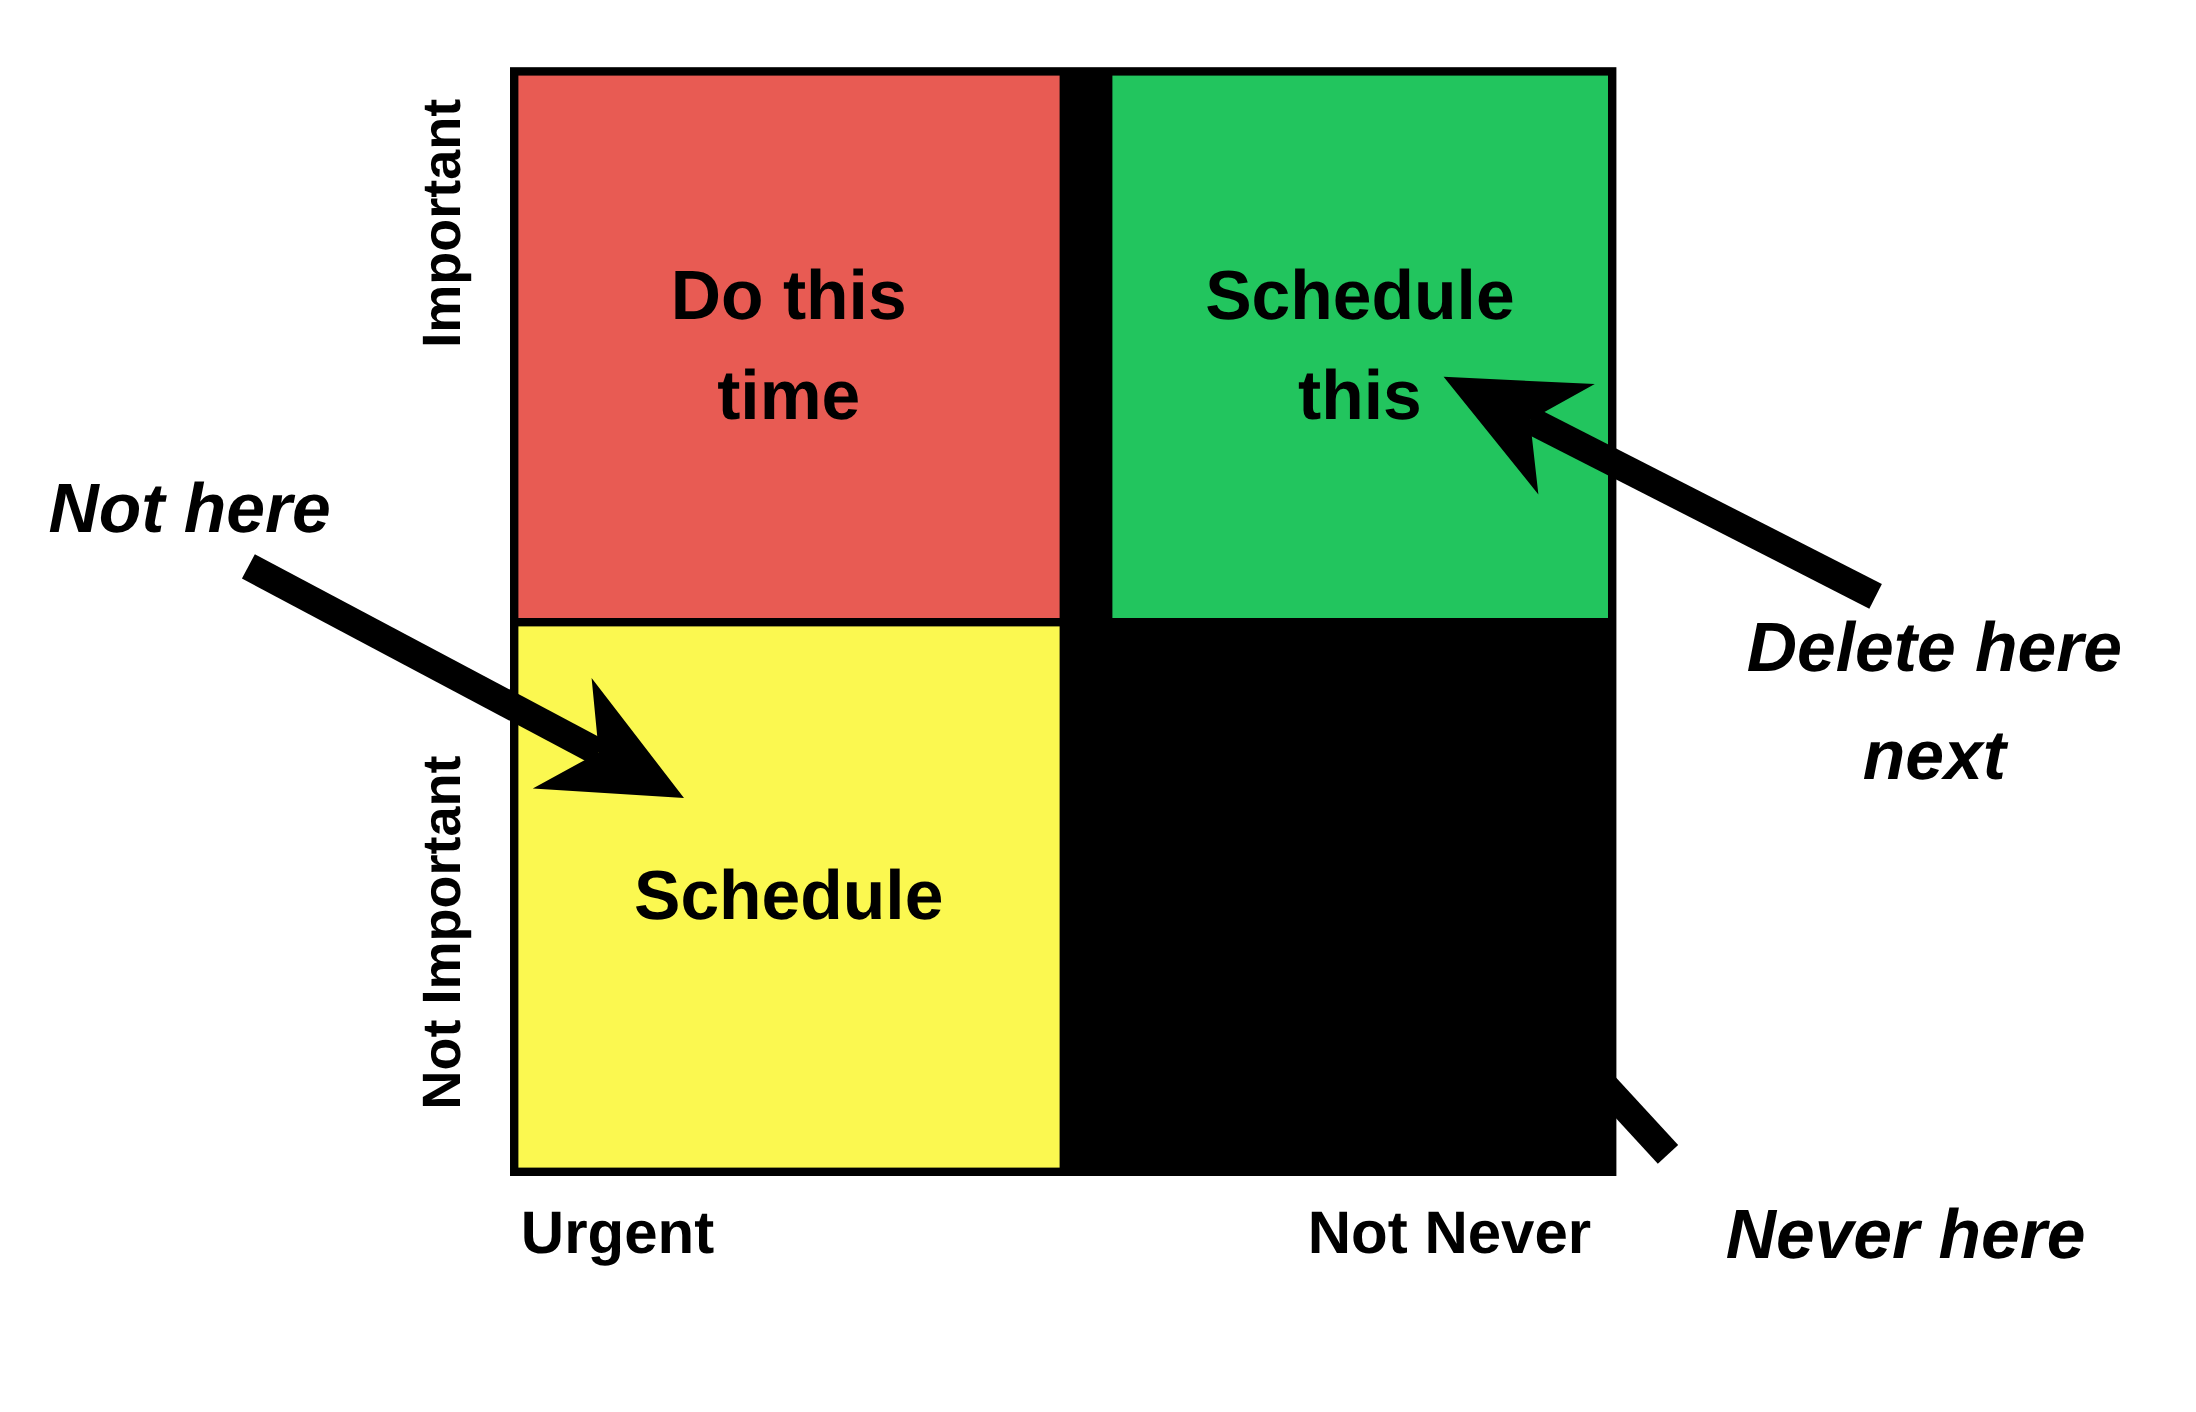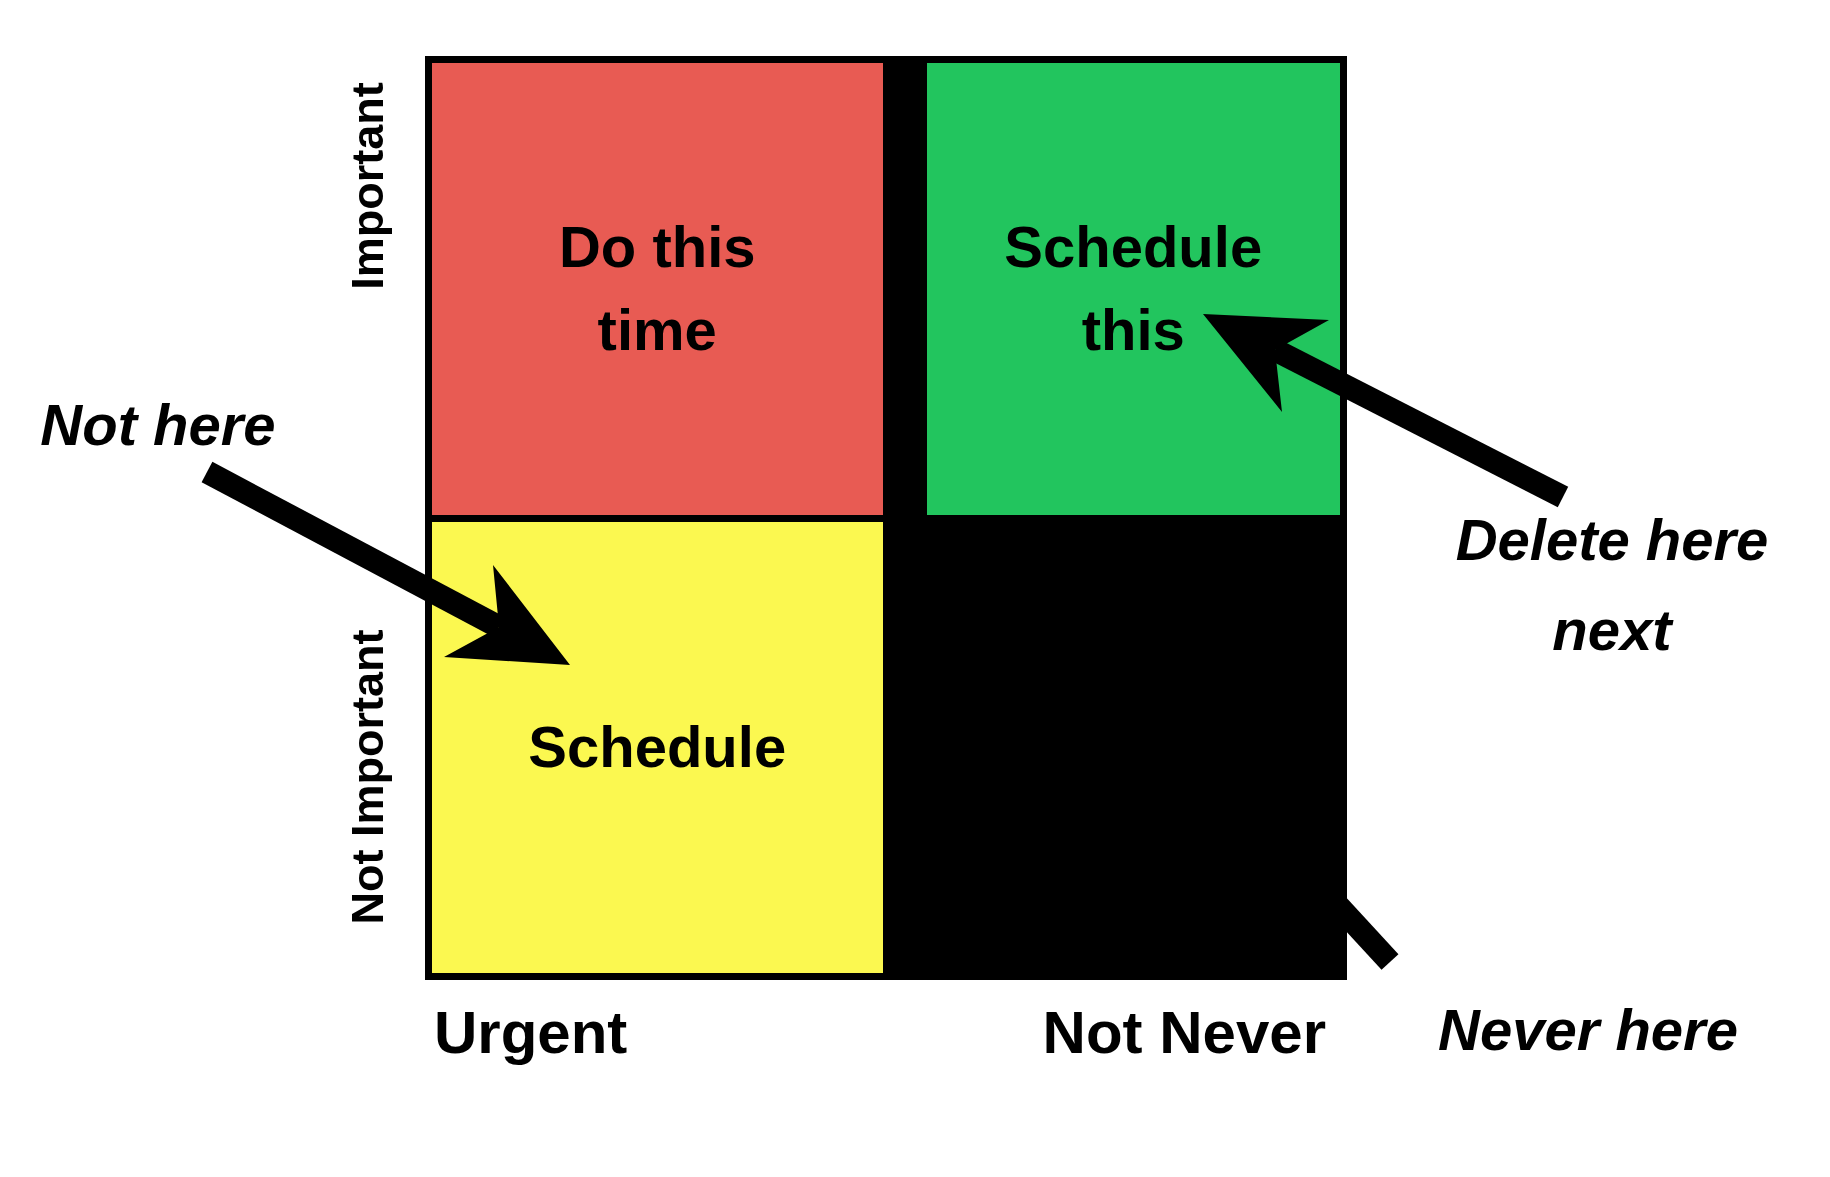--- a/index.html
+++ b/index.html
@@ -53,21 +53,21 @@
     transform: translate(-50%, -50%) rotate(-90deg);
   }
   .y-label.top { left: 368px; top: 186px; }
   .y-label.bottom { left: 368px; top: 777px; }
 
   
   .x-label {
     position: absolute;
     top: 998px;
     font-weight: bold;
-    font-size: 60px;
+    font-size: 50px;
     white-space: nowrap;
   }
   .x-label.left { left: 434px; }
   .x-label.right { left: 1326px; transform: translateX(-100%); }
 
   
   .annotation {
     position: absolute;
     font-weight: bold;
     font-style: italic;

